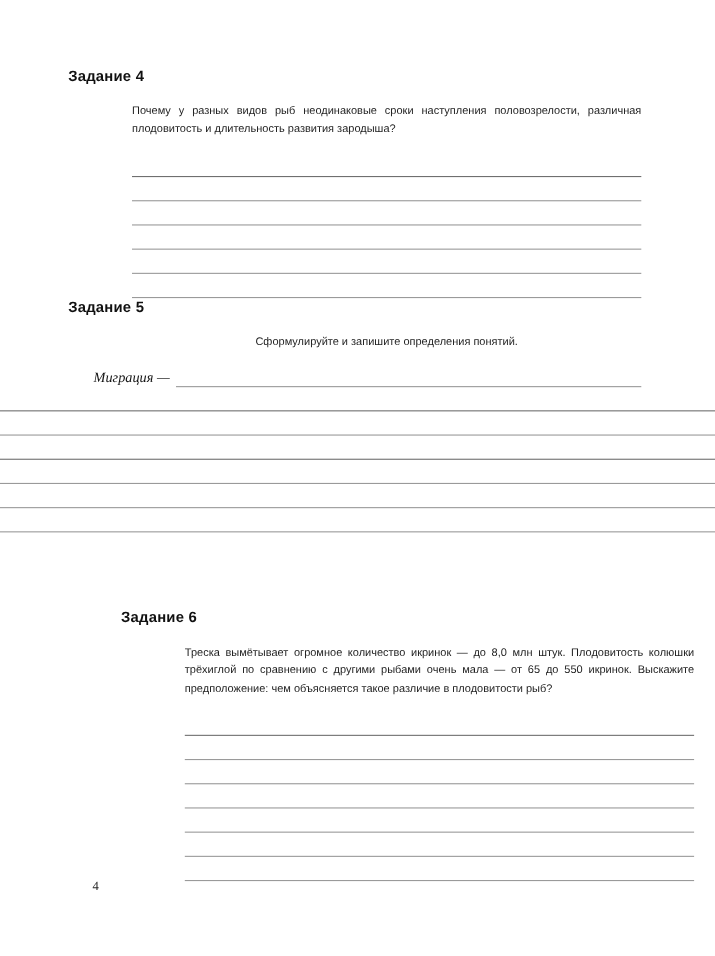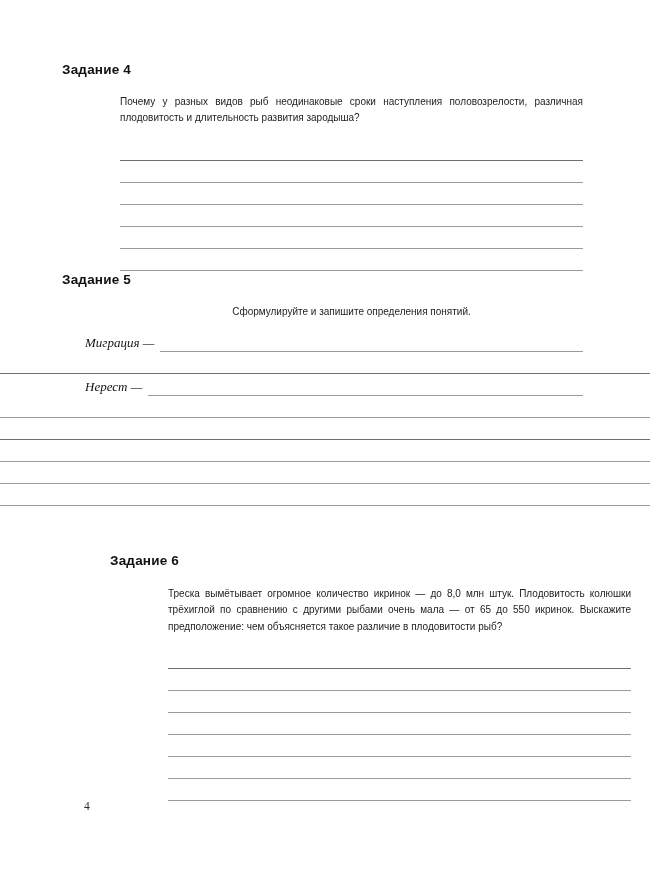--- a/index.html
+++ b/index.html
@@ -127,24 +127,20 @@
     <h2 class="task-heading">Задание 5</h2>
     <p class="task-body left" style="margin-top:16px;">Сформулируйте и запишите определения понятий.</p>
     <div style="margin-top:10px;">
         <div class="definition">
           <span class="definition-term">Миграция —</span>
           <span class="definition-fill"></span>
         </div>
         <div class="lines" style="margin-left: 0px; margin-right: 0px;">
           <div class="rule first"></div>
         </div>
-        <div class="definition">
-          <span class="definition-term">Нерест —</span>
-          <span class="definition-fill"></span>
-        </div>
         <div class="lines" style="margin-left: 0px; margin-right: 0px;">
           <div class="rule"></div>
           <div class="rule first"></div>
         </div>
         <div class="lines" style="margin-left: 0px; margin-right: 0px;">
           <div class="rule"></div>
           <div class="rule"></div>
           <div class="rule"></div>
         </div>
       </div>

